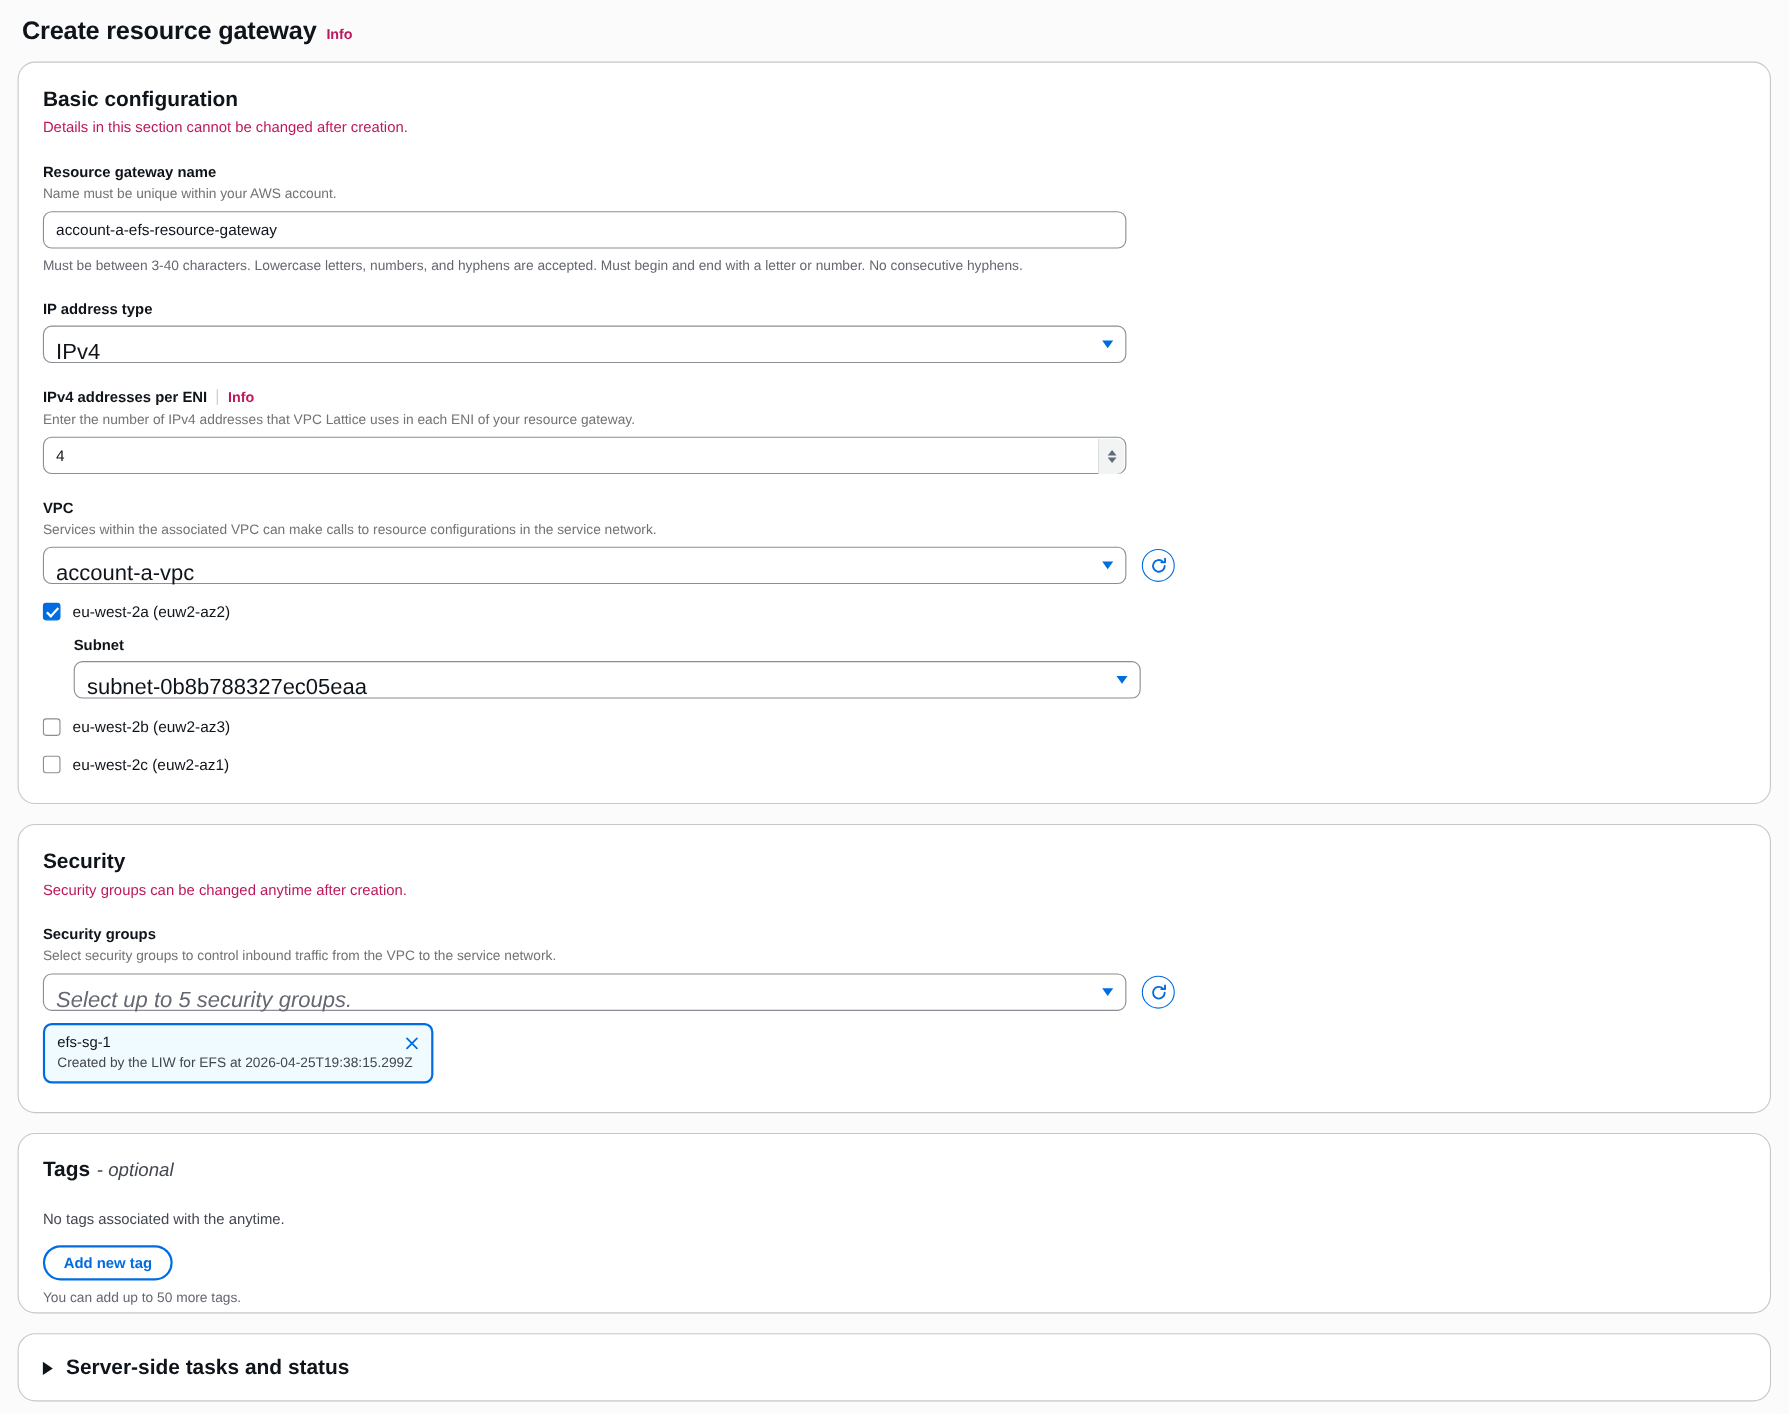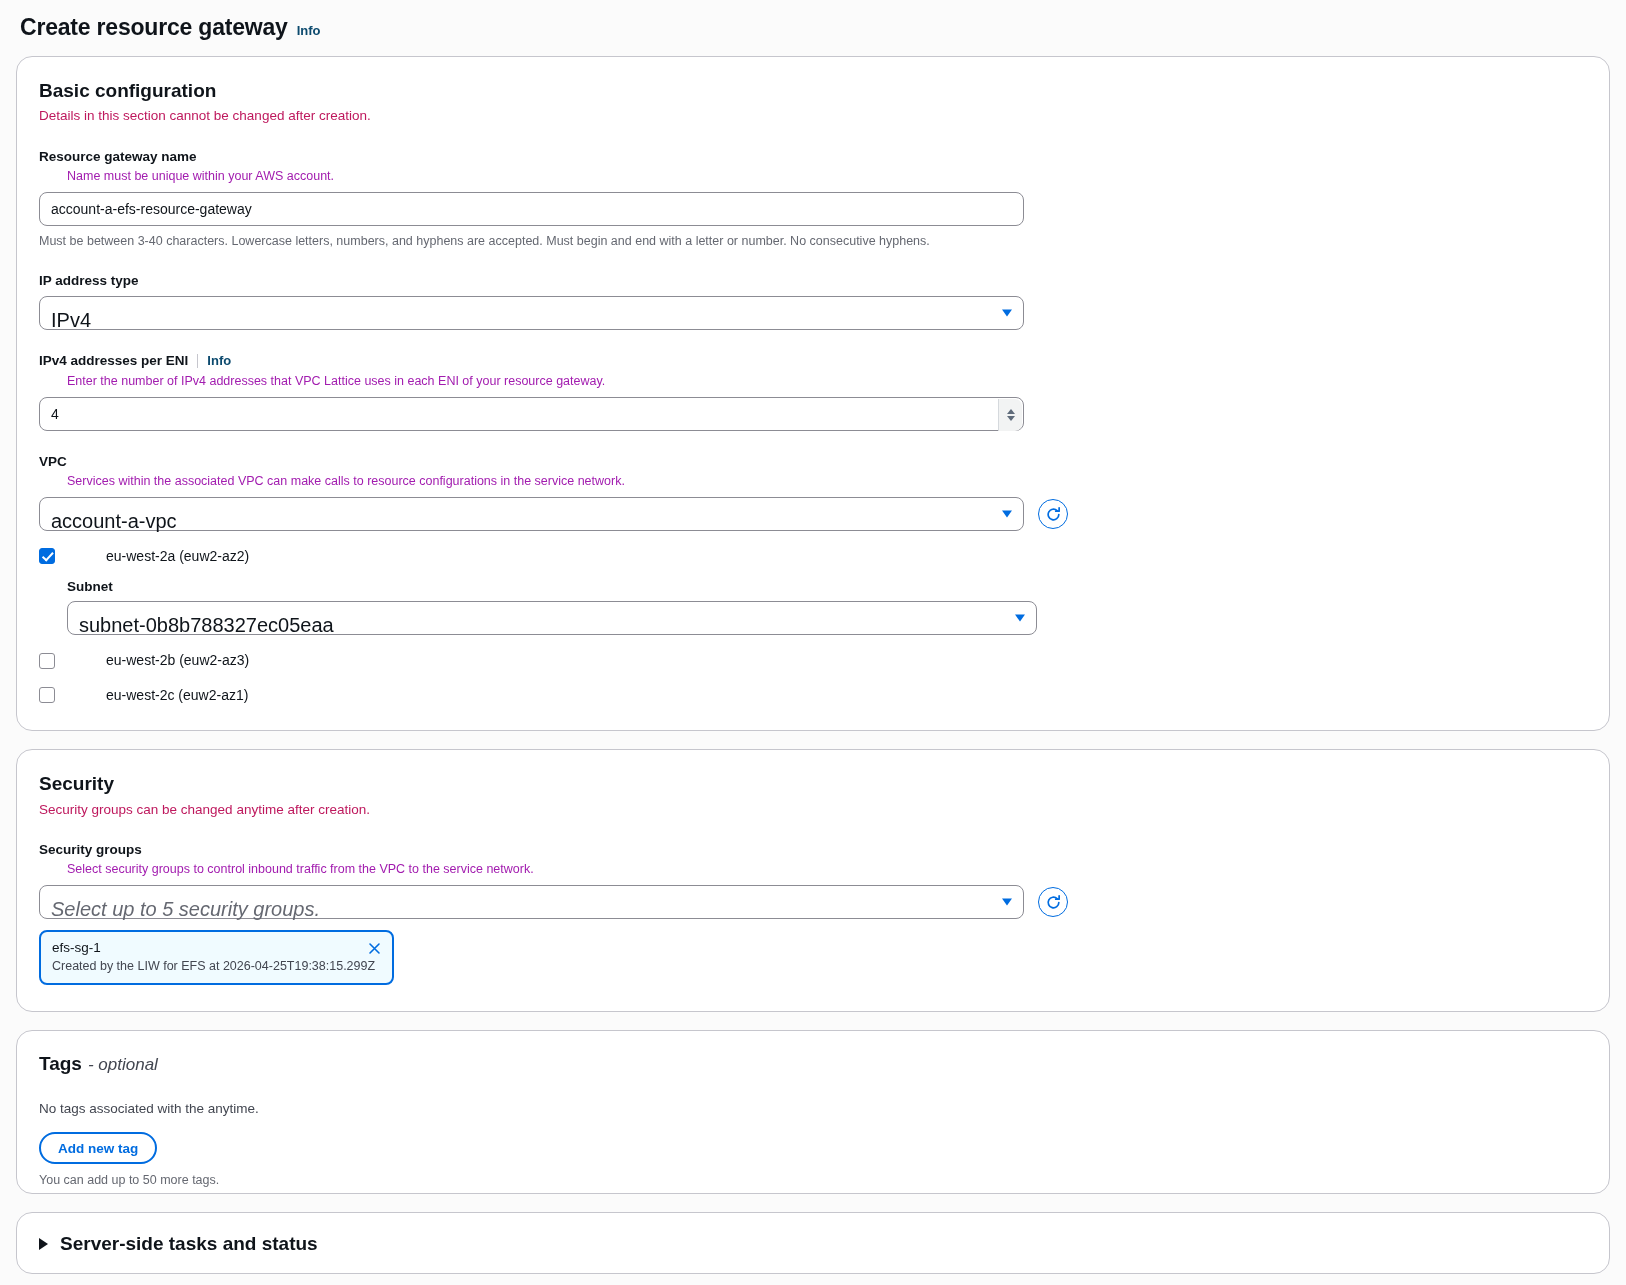--- a/index.html
+++ b/index.html
@@ -17,21 +17,21 @@
   .page-header {
     padding: 14px 20px 14px 20px;
     display: flex; align-items: baseline; gap: 9px;
     background: #fbfbfb;
   }
   .page-title {
     font-size: 23px; font-weight: 700; letter-spacing: -0.2px;
     color: #0f141a; line-height: 1.2;
   }
   .info-link {
-    font-size: 13px; font-weight: 700; color: #0c4a6e;
+    font-size: 13px; font-weight: 700; color: #be185d;
     text-decoration: none; cursor: pointer;
   }
 
   
   .card {
     background: #ffffff;
     border: 1px solid #c6c6cd;
     border-radius: 16px;
     margin: 0 16px 18px 16px;
     padding: 22px 22px 26px 22px;
@@ -51,21 +51,21 @@
   .field:first-of-type { margin-top: 24px; }
   .field-label {
     font-size: 13.5px; font-weight: 700; color: #0f141a;
     display: flex; align-items: center; gap: 8px; line-height: 1.3;
   }
   .label-sep {
     display: inline-block; width: 1px; height: 14px;
     background: #c6c6cd; margin: 0 1px;
   }
   .field-hint {
-    font-size: 12.5px; color: #a21caf; margin-top: 3px; line-height: 1.35; margin-left: 28px;
+    font-size: 12.5px; color: #737373; margin-top: 3px; line-height: 1.35;
   }
   .field-constraint {
     font-size: 12.5px; color: #656871; margin-top: 7px; line-height: 1.35;
   }
 
   .input-row { display: flex; align-items: center; gap: 14px; margin-top: 7px; }
 
   .text-input {
     width: 985px; height: 34px;
     border: 1px solid #8c8c94; border-radius: 8px;
@@ -142,21 +142,21 @@
     border: 1.5px solid #8c8c94; background: #fff;
     flex: 0 0 auto; position: relative;
   }
   .cb.checked { background: #006ce0; border-color: #006ce0; }
   .cb.checked::after {
     content: ""; position: absolute;
     left: 4.5px; top: 1px; width: 4px; height: 8.5px;
     border: solid #fff; border-width: 0 2px 2px 0;
     transform: rotate(43deg);
   }
-  .cb-label { font-size: 14px; color: #0f141a; line-height: 1.3; margin-left: 40px; }
+  .cb-label { font-size: 14px; color: #0f141a; line-height: 1.3; }
 
   .subnet-block { margin: 14px 0 6px 28px; }
   .subnet-label {
     font-size: 13.5px; font-weight: 700; color: #0f141a; margin-bottom: 7px;
   }
 
   
   .token {
     margin-top: 11px;
     width: 355px;

